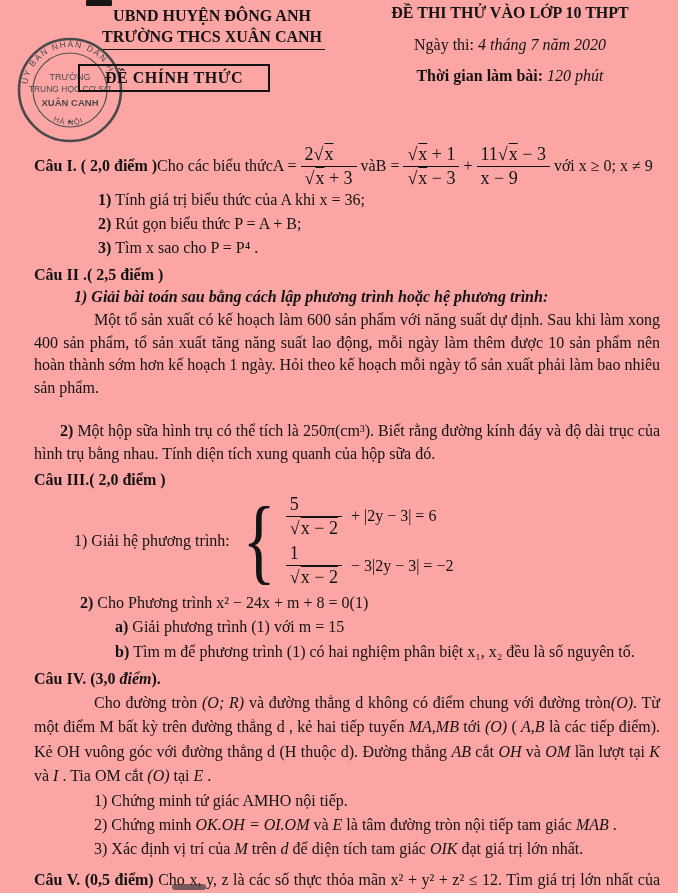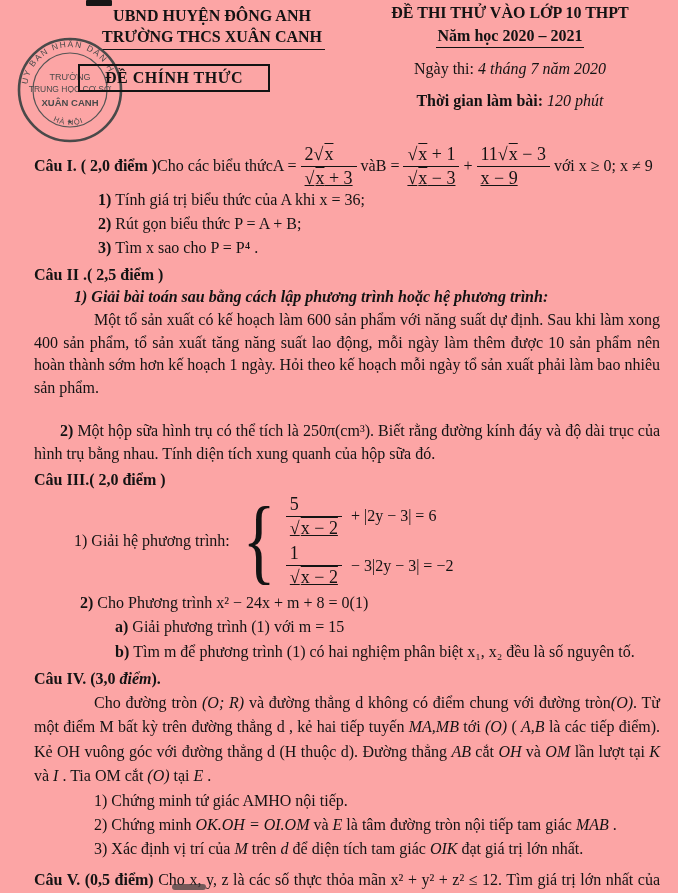--- a/index.html
+++ b/index.html
@@ -35,21 +35,21 @@
   .ind-40{margin-left:40px;}
   .ind-46{margin-left:46px;}
   .ind-81{margin-left:81px;}
   .just{text-align:justify;}
   .para-indent{text-indent:60px;}
   .para-indent-sm{text-indent:26px;margin-top:20px;}
 
   
   .frac{display:inline-block;vertical-align:middle;text-align:left;margin:0 4px;font-size:18px;}
   .fr-n{display:block;padding:0 4px 1px 4px;border-bottom:1.3px solid #131313;line-height:1.15;}
-  .fr-d{display:block;padding:1px 4px 0 4px;line-height:1.15;text-decoration:underline;}
+  .fr-d{display:block;padding:1px 4px 0 4px;line-height:1.15;}
   .ol{text-decoration:overline;}
   .rs{padding-right:1px;}
   .mathline{line-height:1.3;display:flex;align-items:center;flex-wrap:wrap;}
   .mathline > span{white-space:pre;}
 
   
   .sys-wrap{display:flex;align-items:center;margin-top:2px;}
   .brace{font-size:96px;font-weight:400;line-height:.8;transform:scaleX(.72);display:inline-block;margin:0 0 0 2px;}
   .sys-col{display:inline-flex;flex-direction:column;gap:5px;}
   .sys-row{display:flex;align-items:center;}
@@ -90,21 +90,20 @@
         <text x="54" y="56" text-anchor="middle" font-size="8.5">TRUNG HỌC CƠ SỞ</text>
         <text x="54" y="70" text-anchor="middle" font-size="9.5" font-weight="bold">XUÂN CANH</text>
         <text x="54" y="88" text-anchor="middle" font-size="7">★</text>
       </svg>
     </div>
 
     <div class="exam-box">ĐỀ CHÍNH THỨC</div>
 
     <div class="hdr-right">
       <div class="title">ĐỀ THI THỬ VÀO LỚP 10 THPT</div>
-      <div><span class="year">Năm học 2020 – 2021</span></div>
       <div class="row">
         <span>Ngày thi:</span>
         <span class="it">4 tháng 7 năm 2020</span>
       </div>
       <div class="row">
         <span class="bold">Thời gian làm bài:</span>
         <span class="it">120 phút</span>
       </div>
     </div>
   </div>

